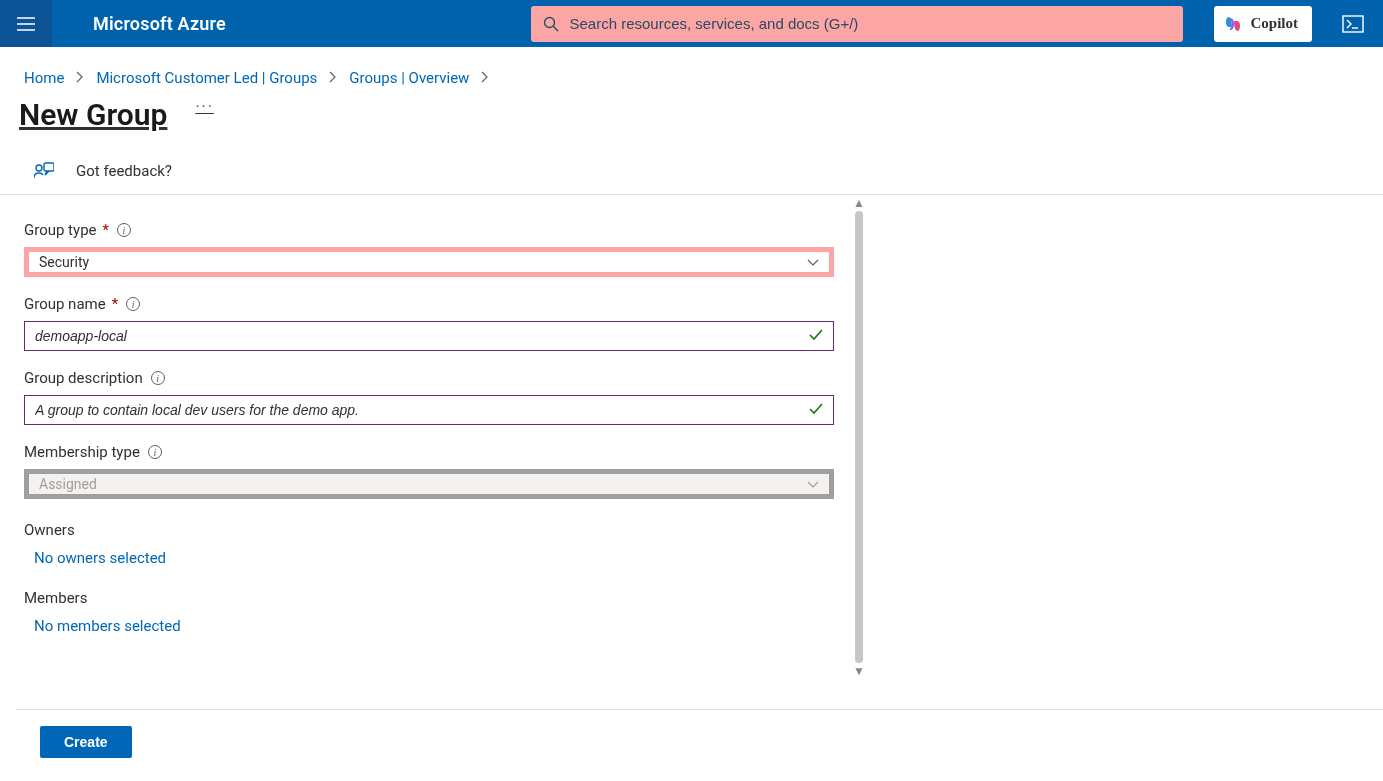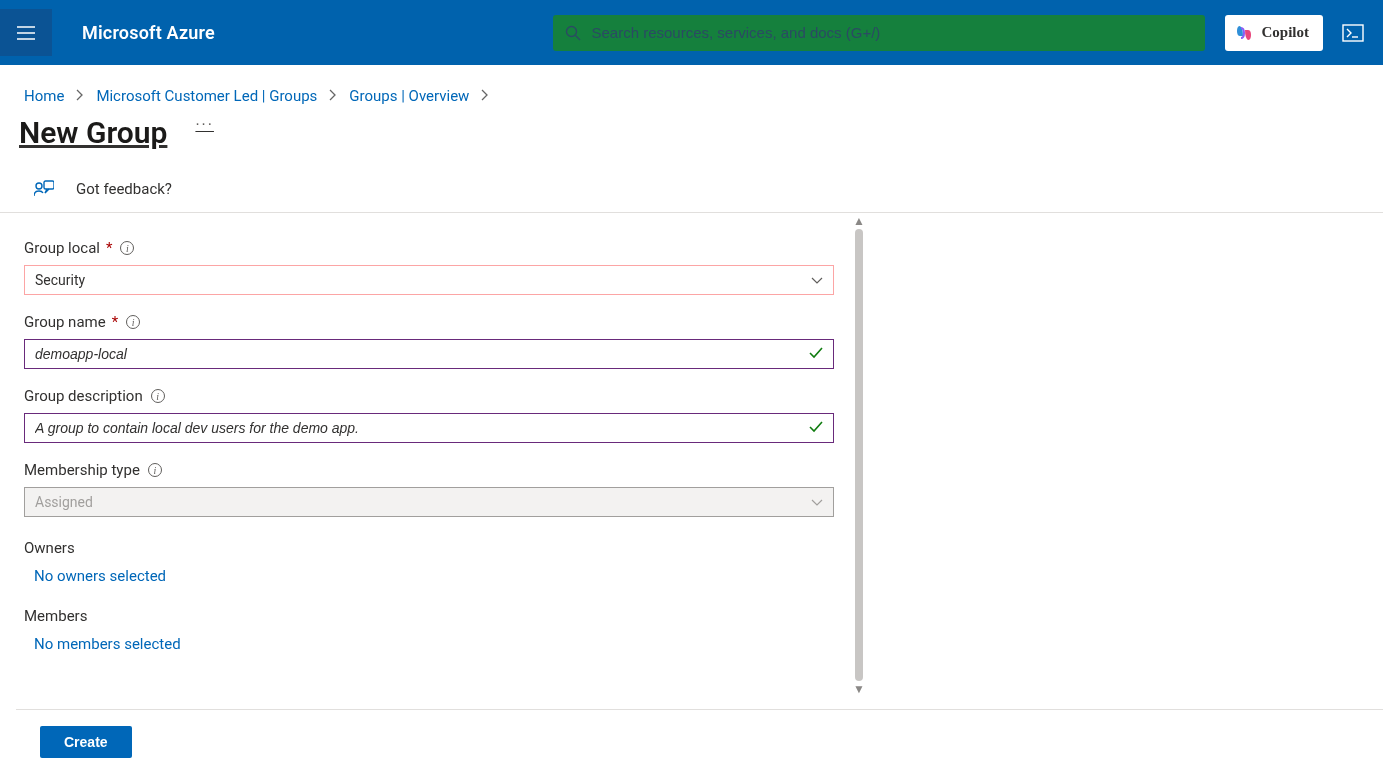--- a/index.html
+++ b/index.html
@@ -8,44 +8,45 @@
     font-size: 14px;
     color: #323130;
     background: #fff;
     width: 1383px;
     height: 781px;
     overflow: hidden;
   }
   
   .topbar {
     background: #0062ad;
-    height: 65px;
+    height: 47px;
     display: flex;
     align-items: center;
     color: #fff;
+    gap: 11px;
   }
   .hamburger-box {
     width: 52px;
     height: 47px;
     background: #0b5394;
     display: flex;
     align-items: center;
     justify-content: center;
   }
   .hamburger-icon { width: 18px; height: 14px; }
   .logo {
     font-size: 18px;
     font-weight: 600;
     margin-left: 30px;
     letter-spacing: 0.2px;
   }
   .search-box {
     margin-left: auto;
     margin-right: 20px;
-    background: #15803d;
+    background: #fca5a5;
     width: 652px;
     height: 36px;
     border-radius: 3px;
     display: flex;
     align-items: center;
     padding: 0 12px;
   }
   .search-box input {
     flex: 1;
     background: transparent;
@@ -162,21 +163,21 @@
   .info-icon {
     width: 14px; height: 14px; border: 1px solid #605e5c; border-radius: 50%;
     display: inline-flex; align-items: center; justify-content: center;
     font-size: 10px; color: #605e5c; font-style: italic; font-family: serif;
   }
 
   .select-control, .input-control {
     position: relative;
     width: 810px;
     height: 30px;
-    border: 1px solid #fca5a5;
+    border: 5px solid #fca5a5;
     background: #fff;
     display: flex;
     align-items: center;
     padding: 0 10px;
     font-size: 14px;
   }
   .input-control.valid { border: 1px solid #692a7b; }
   .select-control .chev-down {
     position: absolute; right: 10px; top: 50%; transform: translateY(-50%);
   }
@@ -303,21 +304,21 @@
 
   <div class="scroll-indicator">
     <span class="scroll-arrow">▲</span>
     <div class="scroll-track"></div>
     <span class="scroll-arrow">▼</span>
   </div>
 
   <div class="form-inner">
 
     <div class="form-label-row">
-      <span>Group local</span>
+      <span>Group type</span>
       <span class="required-star">*</span>
       <span class="info-icon">i</span>
     </div>
     <div class="select-control">
       <span>Security</span>
       <span class="chev-down">
         <svg width="12" height="8" viewBox="0 0 12 8">
             <path d="M1 1 L6 6 L11 1" stroke="#605e5c" stroke-width="1.2" fill="none"></path>
           </svg>
       </span>

